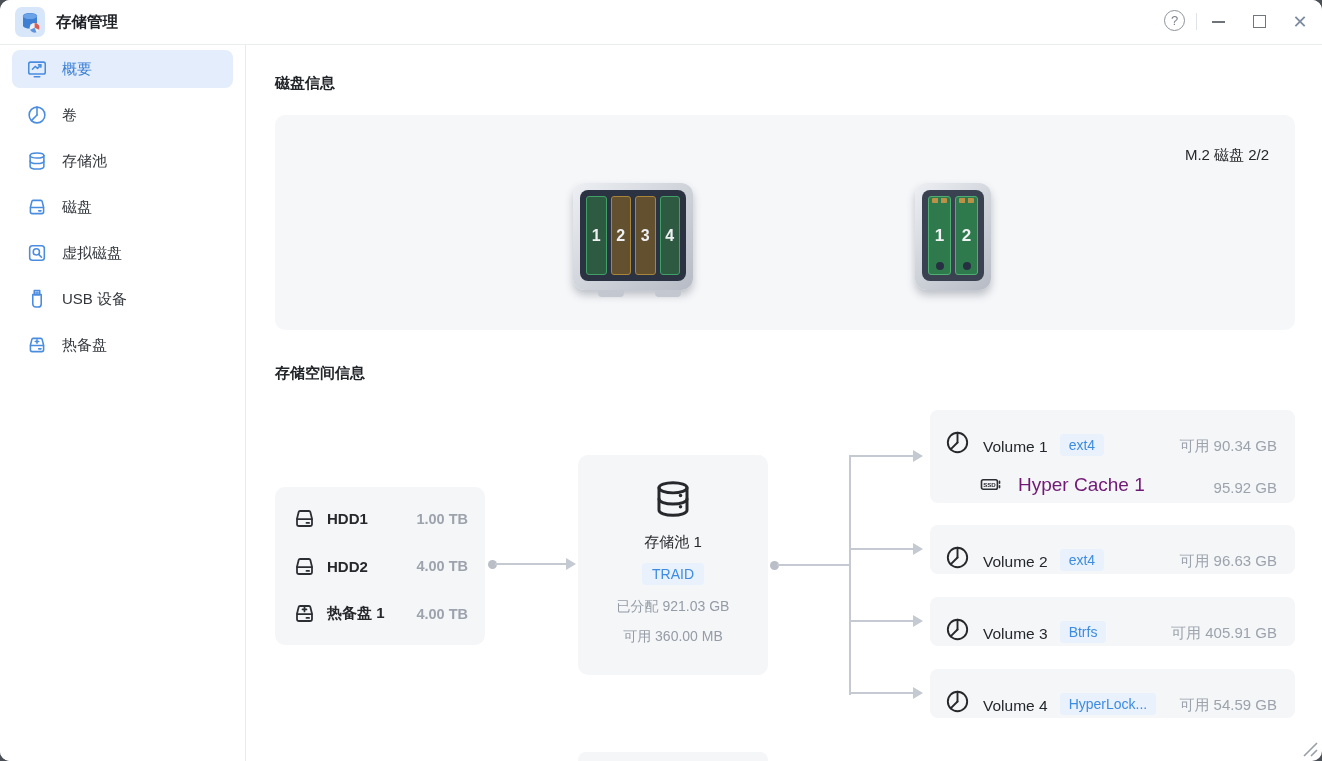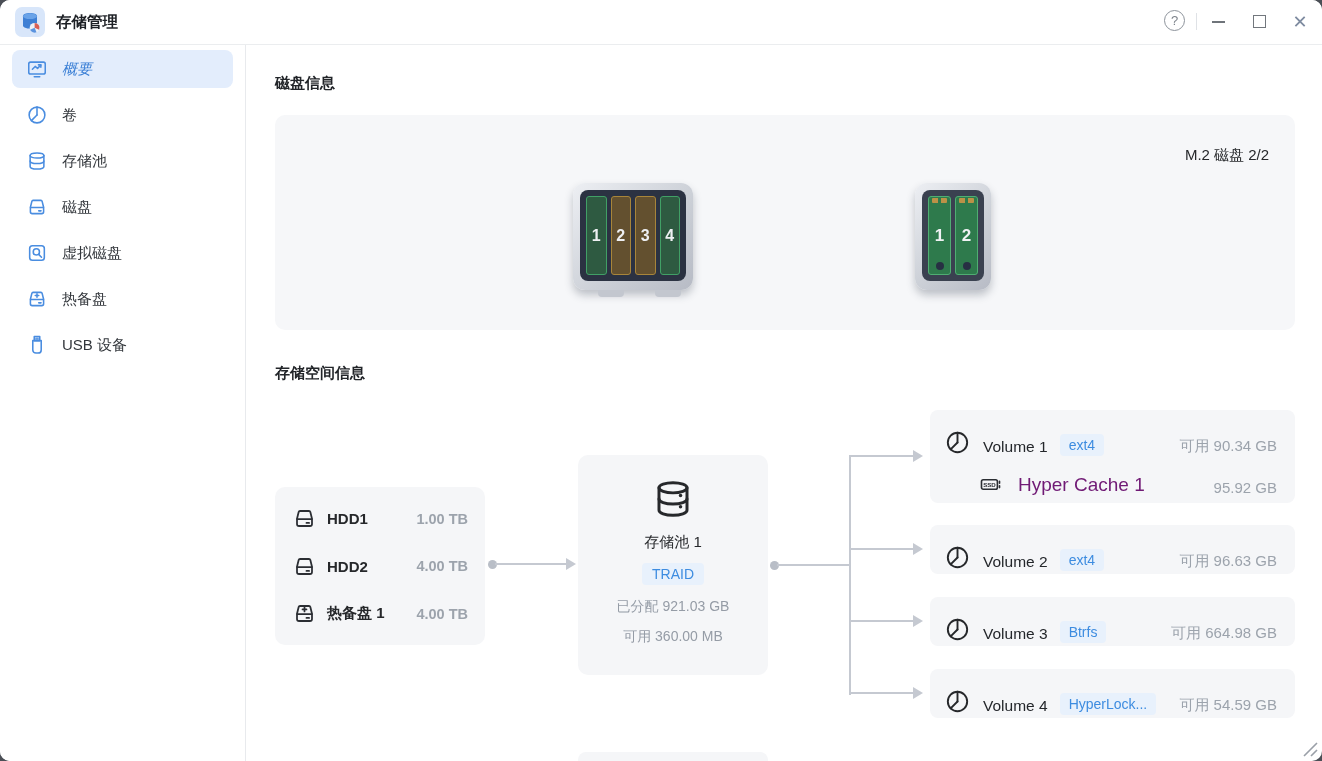--- a/index.html
+++ b/index.html
@@ -24,21 +24,21 @@
 
   
   .sidebar{position:absolute;left:0;top:45px;width:246px;height:716px;background:#fff;
            border-right:1px solid #e8eaed;padding-top:5px;box-sizing:border-box;}
   .side-item{height:38px;margin:0 12px 8px 12px;border-radius:8px;display:flex;align-items:center;
              padding:0 14px;box-sizing:border-box;cursor:pointer;}
   .side-item .icn{width:22px;height:22px;color:#4a8de0;flex:0 0 22px;}
   .side-item .icn svg{width:22px;height:22px;display:block;}
   .side-item .lbl{margin-left:14px;font-size:15px;color:#33373c;white-space:nowrap;}
   .side-item.active{background:#e3edfc;}
-  .side-item.active .lbl{color:#3a7fd5;font-style:italic;}
+  .side-item.active .lbl{color:#3a7fd5;}
 
   
   .sec-title{position:absolute;font-size:15px;font-weight:700;color:#222529;}
   .card{position:absolute;background:#f5f6f8;border-radius:10px;}
 
   
   #disk-card{left:275px;top:115px;width:1020px;height:215px;background:#f6f7f9;}
   .grp-label{position:absolute;top:31px;width:240px;text-align:center;font-size:15px;color:#26282b;}
   .enclosure{position:absolute;top:68px;border-radius:12px;
              background:linear-gradient(135deg,#edeff3 0%,#cdd1d8 55%,#b7bbc5 100%);
@@ -179,37 +179,37 @@
             <rect x="4" y="4" width="16" height="16" rx="3"></rect>
             <circle cx="11.3" cy="10.8" r="3.4"></circle>
             <path d="M13.8 13.5l3.1 3.1"></path>
           </svg>
         </span>
       <span class="lbl">虚拟磁盘</span>
     </div>
       <div class="side-item">
       <span class="icn">
           <svg viewBox="0 0 24 24" fill="none" stroke="currentColor" stroke-width="1.7" stroke-linecap="round" stroke-linejoin="round">
-            <path d="M4.8 12.3 6.4 5.8c.15-.6.7-1 1.3-1h8.6c.6 0 1.15.4 1.3 1l1.6 6.5v4.9a2 2 0 0 1-2 2H6.8a2 2 0 0 1-2-2z"></path>
-            <path d="M5 12.5h14"></path>
-            <path d="M12 6.2v3.8M10.1 8.1h3.8"></path>
-            <path d="M13.9 16.2h2.5"></path>
-          </svg>
-        </span>
-      <span class="lbl">热备盘</span>
-    </div>
-      <div class="side-item">
-      <span class="icn">
-          <svg viewBox="0 0 24 24" fill="none" stroke="currentColor" stroke-width="1.7" stroke-linecap="round" stroke-linejoin="round">
             <path d="M9 2.8h6v4.4H9z"></path>
             <path d="M11 4.3v1.3M13 4.3v1.3"></path>
             <path d="M7.4 7.2h9.2v10.2a3.4 3.4 0 0 1-3.4 3.4h-2.4a3.4 3.4 0 0 1-3.4-3.4z"></path>
           </svg>
         </span>
       <span class="lbl">USB 设备</span>
+    </div>
+      <div class="side-item">
+      <span class="icn">
+          <svg viewBox="0 0 24 24" fill="none" stroke="currentColor" stroke-width="1.7" stroke-linecap="round" stroke-linejoin="round">
+            <path d="M4.8 12.3 6.4 5.8c.15-.6.7-1 1.3-1h8.6c.6 0 1.15.4 1.3 1l1.6 6.5v4.9a2 2 0 0 1-2 2H6.8a2 2 0 0 1-2-2z"></path>
+            <path d="M5 12.5h14"></path>
+            <path d="M12 6.2v3.8M10.1 8.1h3.8"></path>
+            <path d="M13.9 16.2h2.5"></path>
+          </svg>
+        </span>
+      <span class="lbl">热备盘</span>
     </div>
     </div>
 
   <div class="sec-title" style="left:275px;top:74px;">磁盘信息</div>
   <div class="sec-title" style="left:275px;top:364px;">存储空间信息</div>
 
   <div class="card" id="disk-card">
     <div class="grp-label" style="left:832px;">M.2 磁盘 2/2</div>
 
     <div class="enclosure" id="sata-enc" style="left:298px;width:120px;height:107px;">
@@ -336,21 +336,21 @@
       </div>
       <div class="vol-card" style="top:597px;height:49px;">
         <div class="vol-row">
       <span class="icn"><svg viewBox="0 0 24 24" fill="none" stroke="currentColor" stroke-width="1.7" stroke-linecap="round" stroke-linejoin="round">
               <circle cx="12" cy="12" r="8.6"></circle>
               <path d="M12 12V3.4"></path>
               <path d="M12 12l-6.1 6.1"></path>
             </svg></span>
       <span class="vol-name">Volume 3</span>
       <span class="fs-badge">Btrfs</span>
-      <span class="vol-avail">可用 664.98 GB</span>
+      <span class="vol-avail">可用 405.91 GB</span>
     </div>
       </div>
       <div class="vol-card" style="top:669px;height:49px;">
         <div class="vol-row">
       <span class="icn"><svg viewBox="0 0 24 24" fill="none" stroke="currentColor" stroke-width="1.7" stroke-linecap="round" stroke-linejoin="round">
               <circle cx="12" cy="12" r="8.6"></circle>
               <path d="M12 12V3.4"></path>
               <path d="M12 12l-6.1 6.1"></path>
             </svg></span>
       <span class="vol-name">Volume 4</span>

